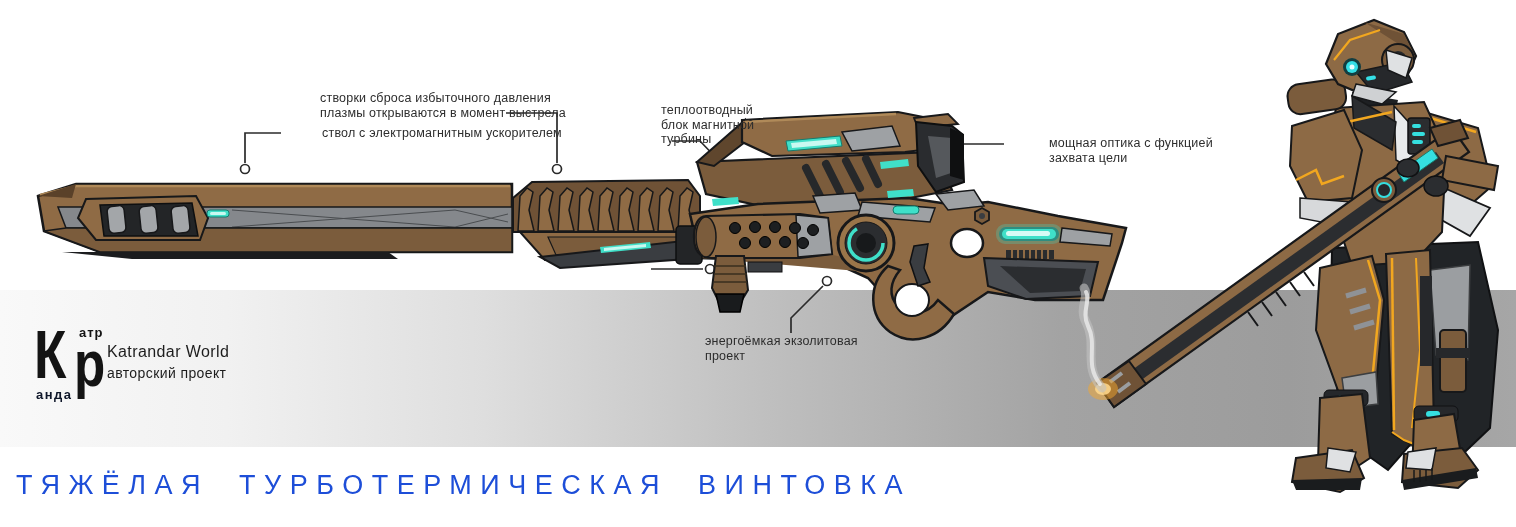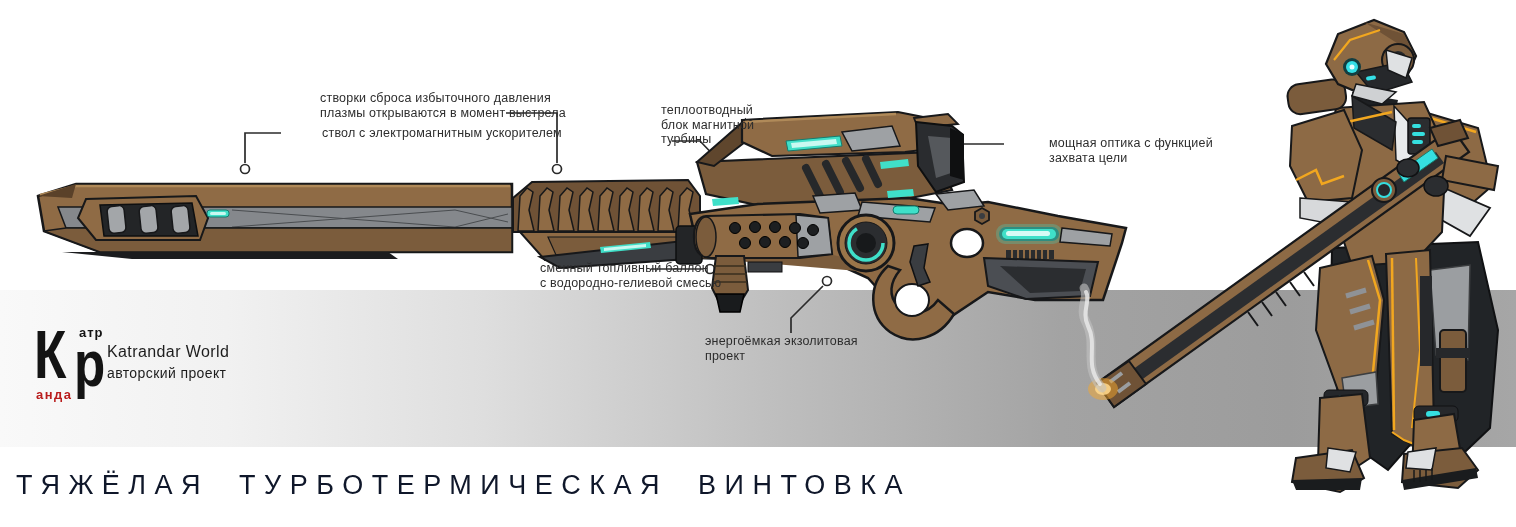--- a/index.html
+++ b/index.html
@@ -4,29 +4,29 @@
 <style>
   html,body{margin:0;padding:0;background:#fff;}
   .stage{position:relative;width:1516px;height:527px;background:#ffffff;overflow:hidden;
          font-family:"Liberation Sans",sans-serif;color:#2d2d2d;}
   .band{position:absolute;left:0;top:290px;width:1516px;height:157px;
         background:linear-gradient(90deg,#f9f9f9 0%,#f1f1f1 15%,#dedede 32%,#bdbdbd 52%,#a3a3a3 70%,#9c9c9c 85%,#a6a6a6 100%);}
   svg.art{position:absolute;left:0;top:0;}
   .callout{position:absolute;font-size:12.5px;line-height:14.5px;letter-spacing:.2px;color:#2d2d2d;white-space:nowrap;margin-left:39px;}
   .credit{position:absolute;left:615px;top:417px;font-size:21px;color:#1f1f1f;letter-spacing:.3px;white-space:nowrap;}
   .title{position:absolute;left:16px;top:470px;font-size:27px;letter-spacing:8.5px;word-spacing:14px;
-         color:#0f172a;white-space:nowrap;font-weight:400;}
+         color:#1d4ed8;white-space:nowrap;font-weight:400;}
   .logo-text-en{position:absolute;left:107px;top:343px;font-size:16px;color:#1d1d1d;letter-spacing:.4px;white-space:nowrap;}
   .logo-text-ru{position:absolute;left:107px;top:365px;font-size:14px;color:#1d1d1d;letter-spacing:.4px;white-space:nowrap;}
   .logo-k{position:absolute;left:34px;top:320px;font-size:68px;line-height:1;font-weight:700;color:#141414;
           transform:scaleX(.78);transform-origin:left top;}
   .logo-r{position:absolute;left:74px;top:332px;font-size:64px;line-height:1;font-weight:700;color:#141414;
           transform:scaleX(.80);transform-origin:left top;}
   .logo-small-top{position:absolute;left:66px;top:325px;font-size:13px;font-weight:700;color:#141414;letter-spacing:1px;margin-left:13px;}
-  .logo-small-bottom{position:absolute;left:36px;top:387px;font-size:13px;font-weight:700;color:#b91c1c;letter-spacing:1.5px;}
+  .logo-small-bottom{position:absolute;left:36px;top:387px;font-size:13px;font-weight:700;color:#0f172a;letter-spacing:1.5px;}
 </style>
 </head>
 <body>
 
 <div class="stage">
 
   <div class="band"></div>
 
   <svg class="art" width="1516" height="527" viewBox="0 0 1516 527">
 
@@ -289,24 +289,20 @@
   </div>
   <div class="callout" style="left:622px;top:103px;">
     <div>теплоотводный</div>
     <div>блок магнитной</div>
     <div>турбины</div>
   </div>
   <div class="callout" style="left:1010px;top:136px;">
     <div>мощная оптика с функцией</div>
     <div>захвата цели</div>
   </div>
-  <div class="callout" style="left:501px;top:261px;">
-    <div>сменный топливный баллон</div>
-    <div>с водородно-гелиевой смесью</div>
-  </div>
   <div class="callout" style="left:666px;top:334px;">
     <div>энергоёмкая экзолитовая</div>
     <div>проект</div>
   </div>
 
   <div>
     <div class="logo-k">К</div>
     <div class="logo-r">р</div>
     <div class="logo-small-top">атр</div>
     <div class="logo-small-bottom">анда</div>

